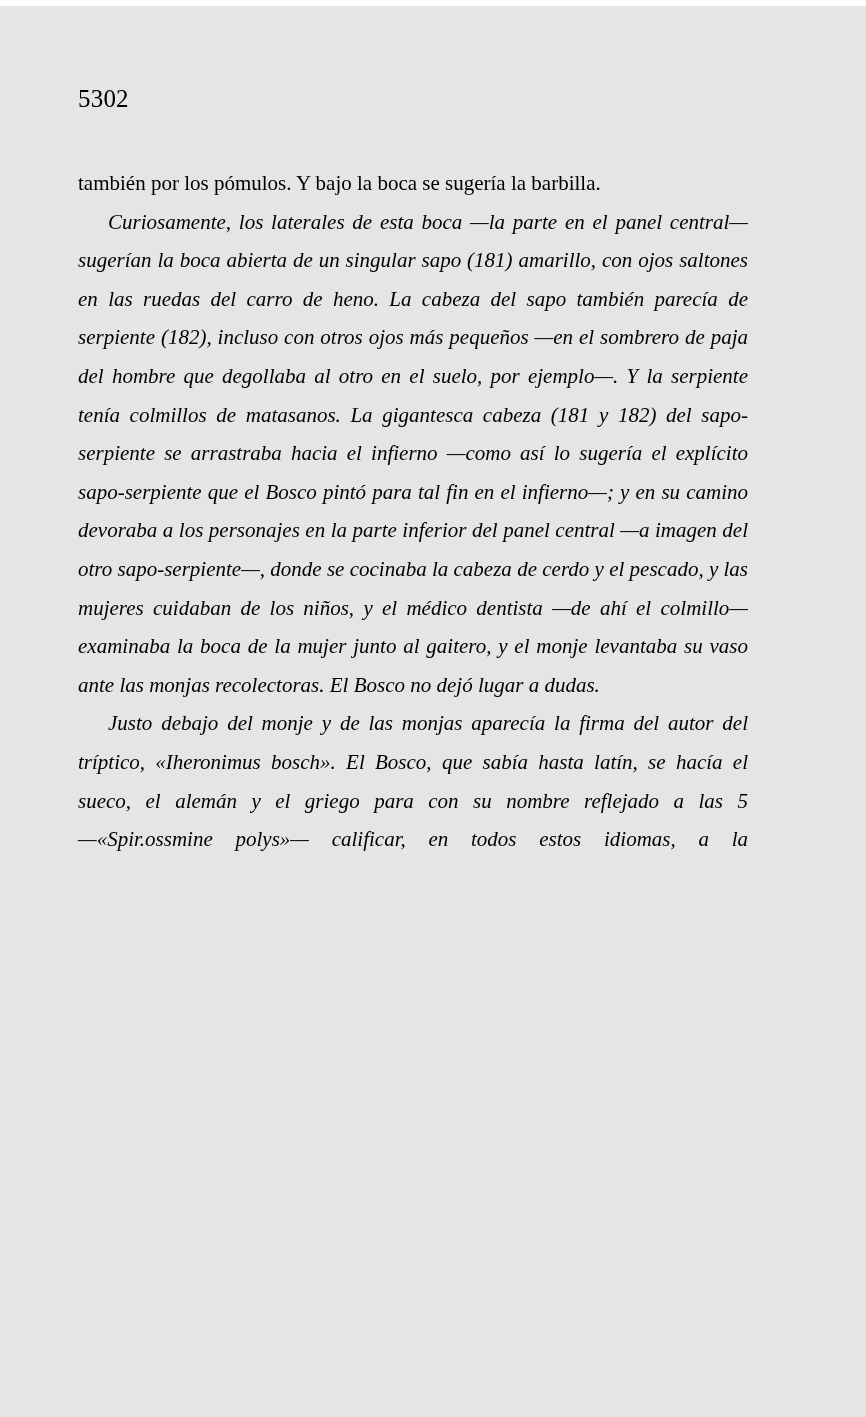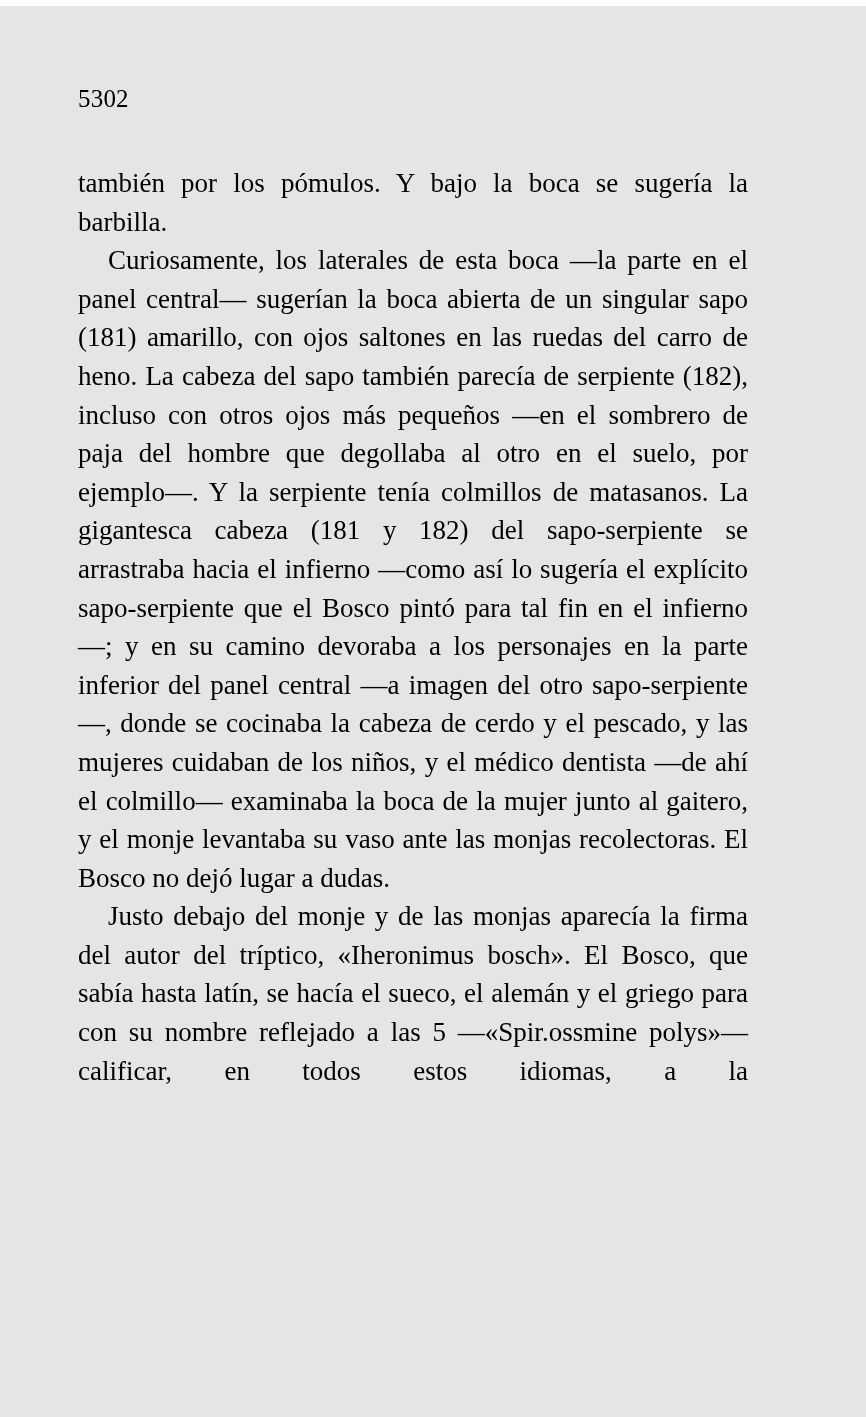--- a/index.html
+++ b/index.html
@@ -35,33 +35,34 @@
   
   .textblock {
     position: absolute;
     left: 78px;
     top: 158px;
     width: 670px;
   }
 
   .para {
     margin: 0;
-    font-size: 27px;
+    font-size: 21px;
     line-height: 38.6px;
     text-align: justify;
     text-justify: inter-word;
     text-indent: 0;
     hyphens: none;
     -webkit-hyphens: none;
     word-spacing: 0px;
   }
 
   
   .para.indent {
     text-indent: 30px;
+    font-style: italic;
   }
 
   
   .para.continues::after {
     content: "";
     display: inline-block;
     width: 100%;
     height: 0;
   }
 </style>

